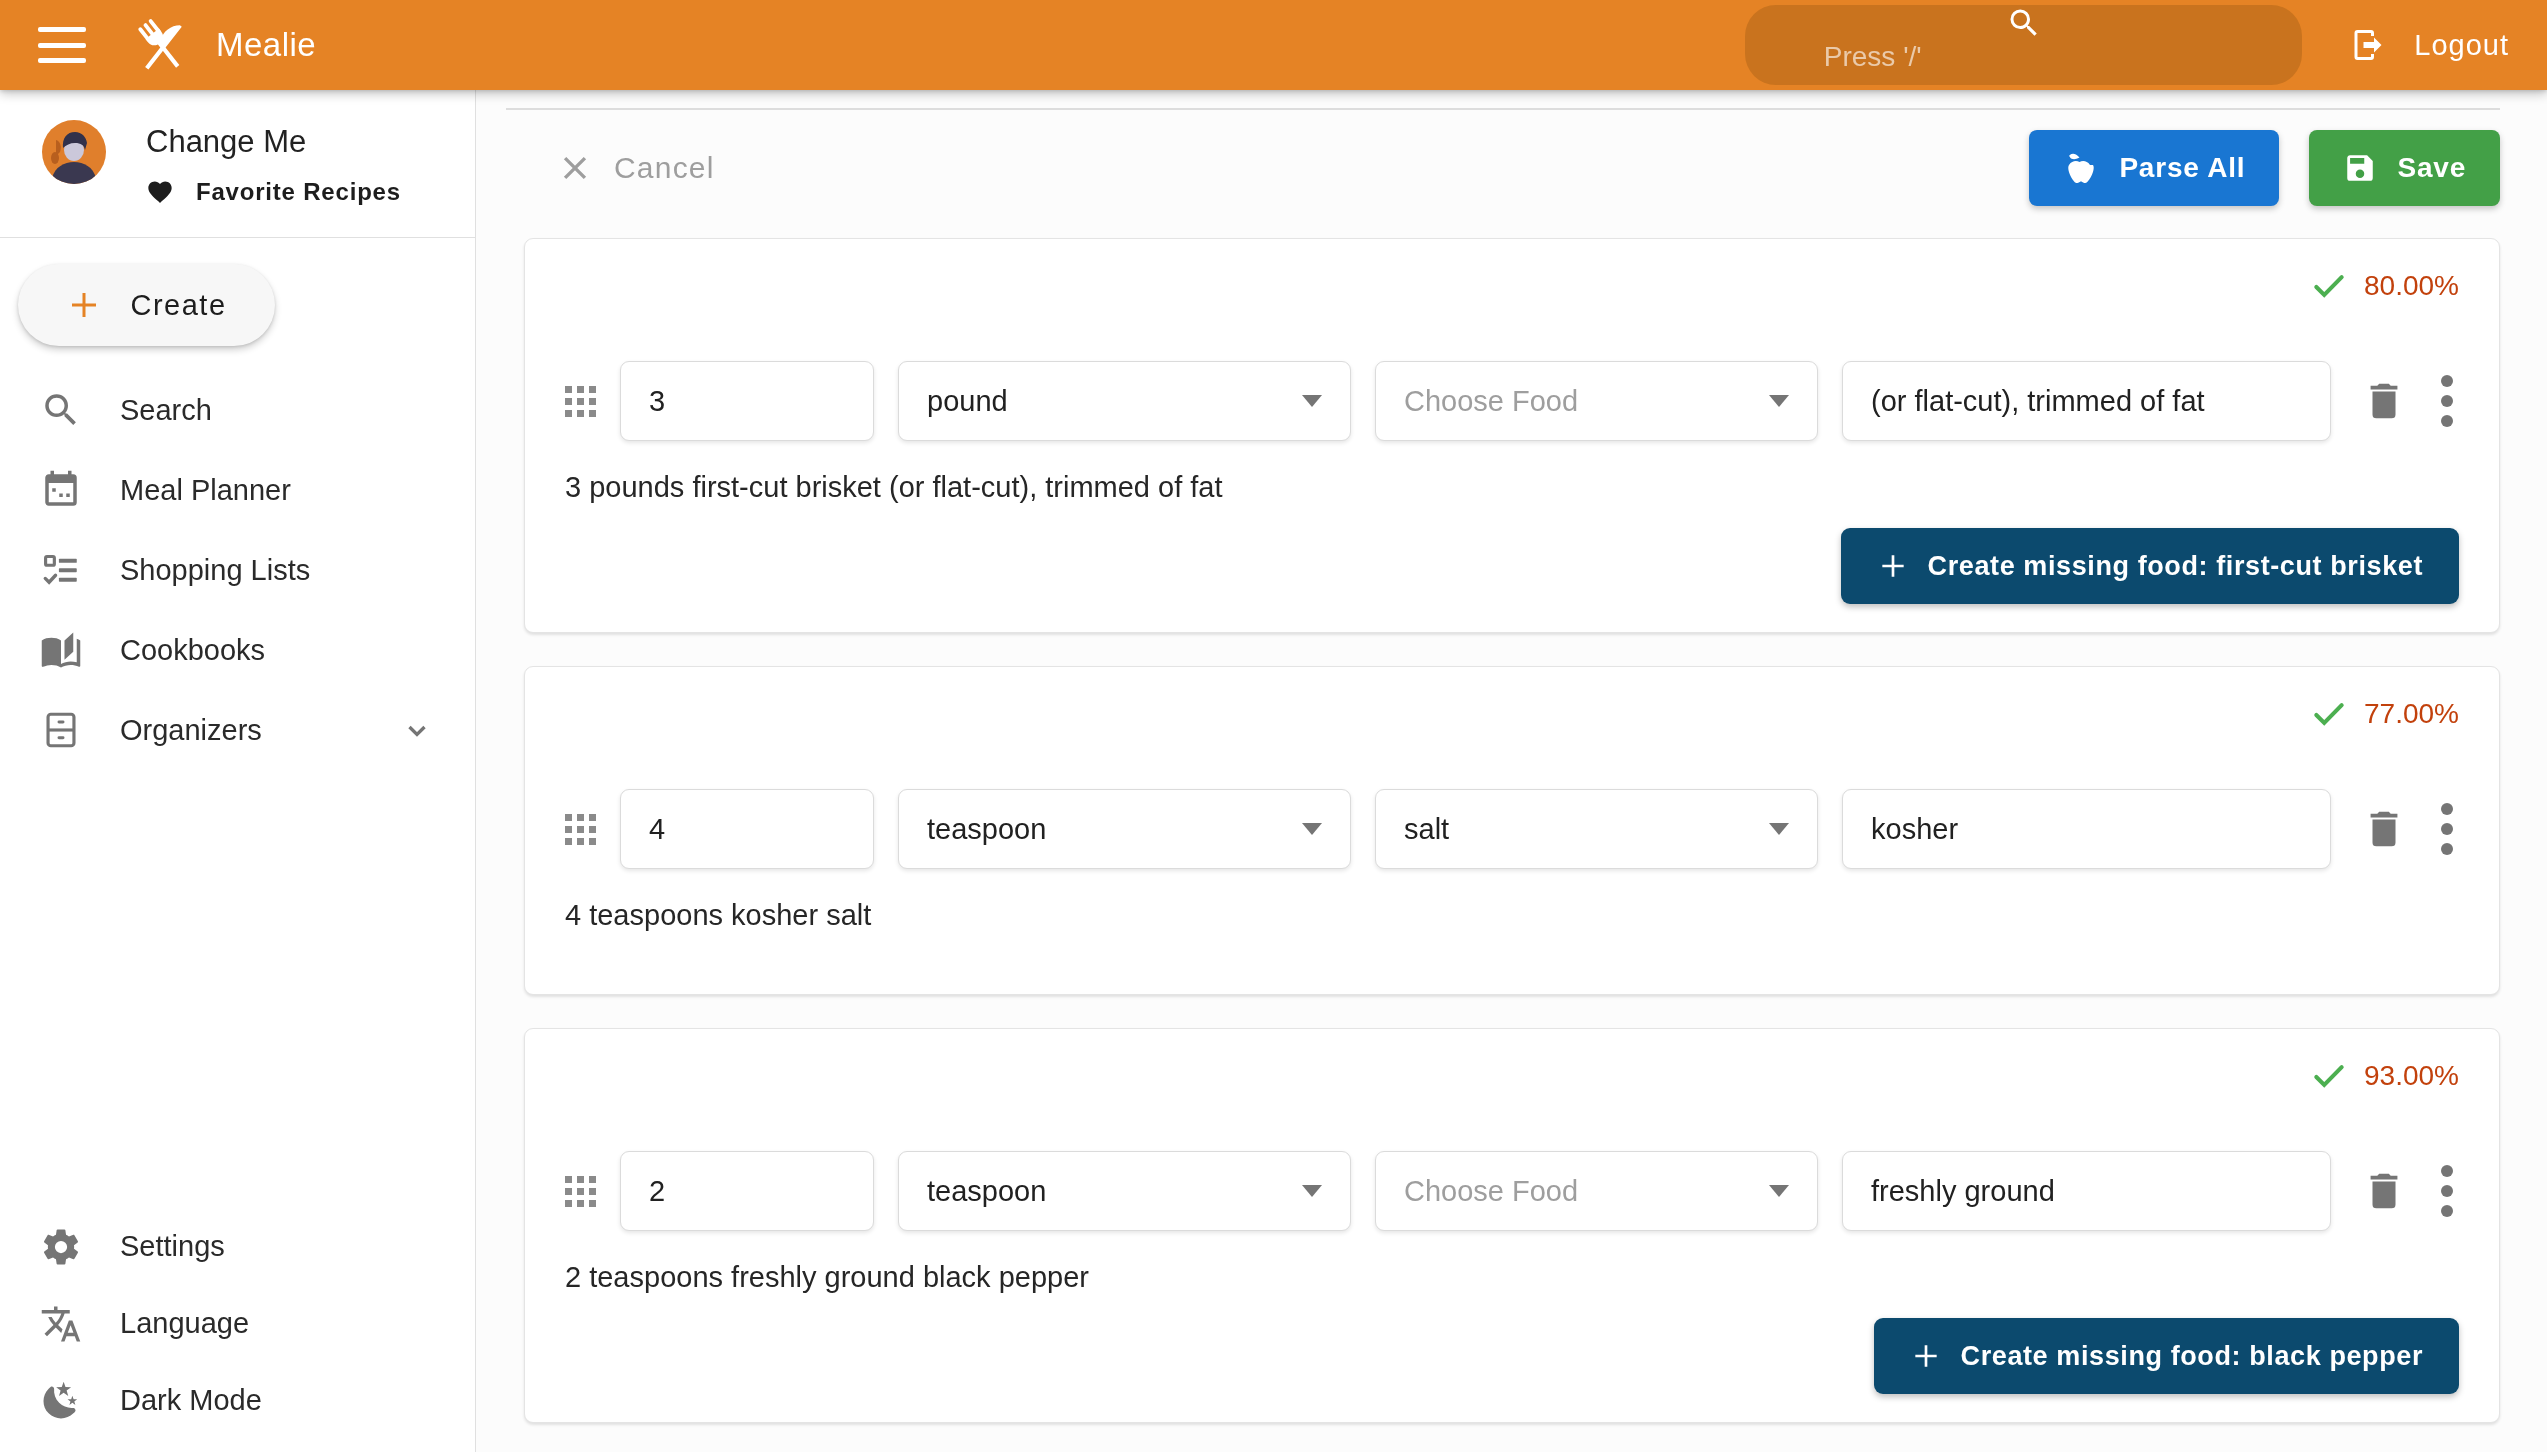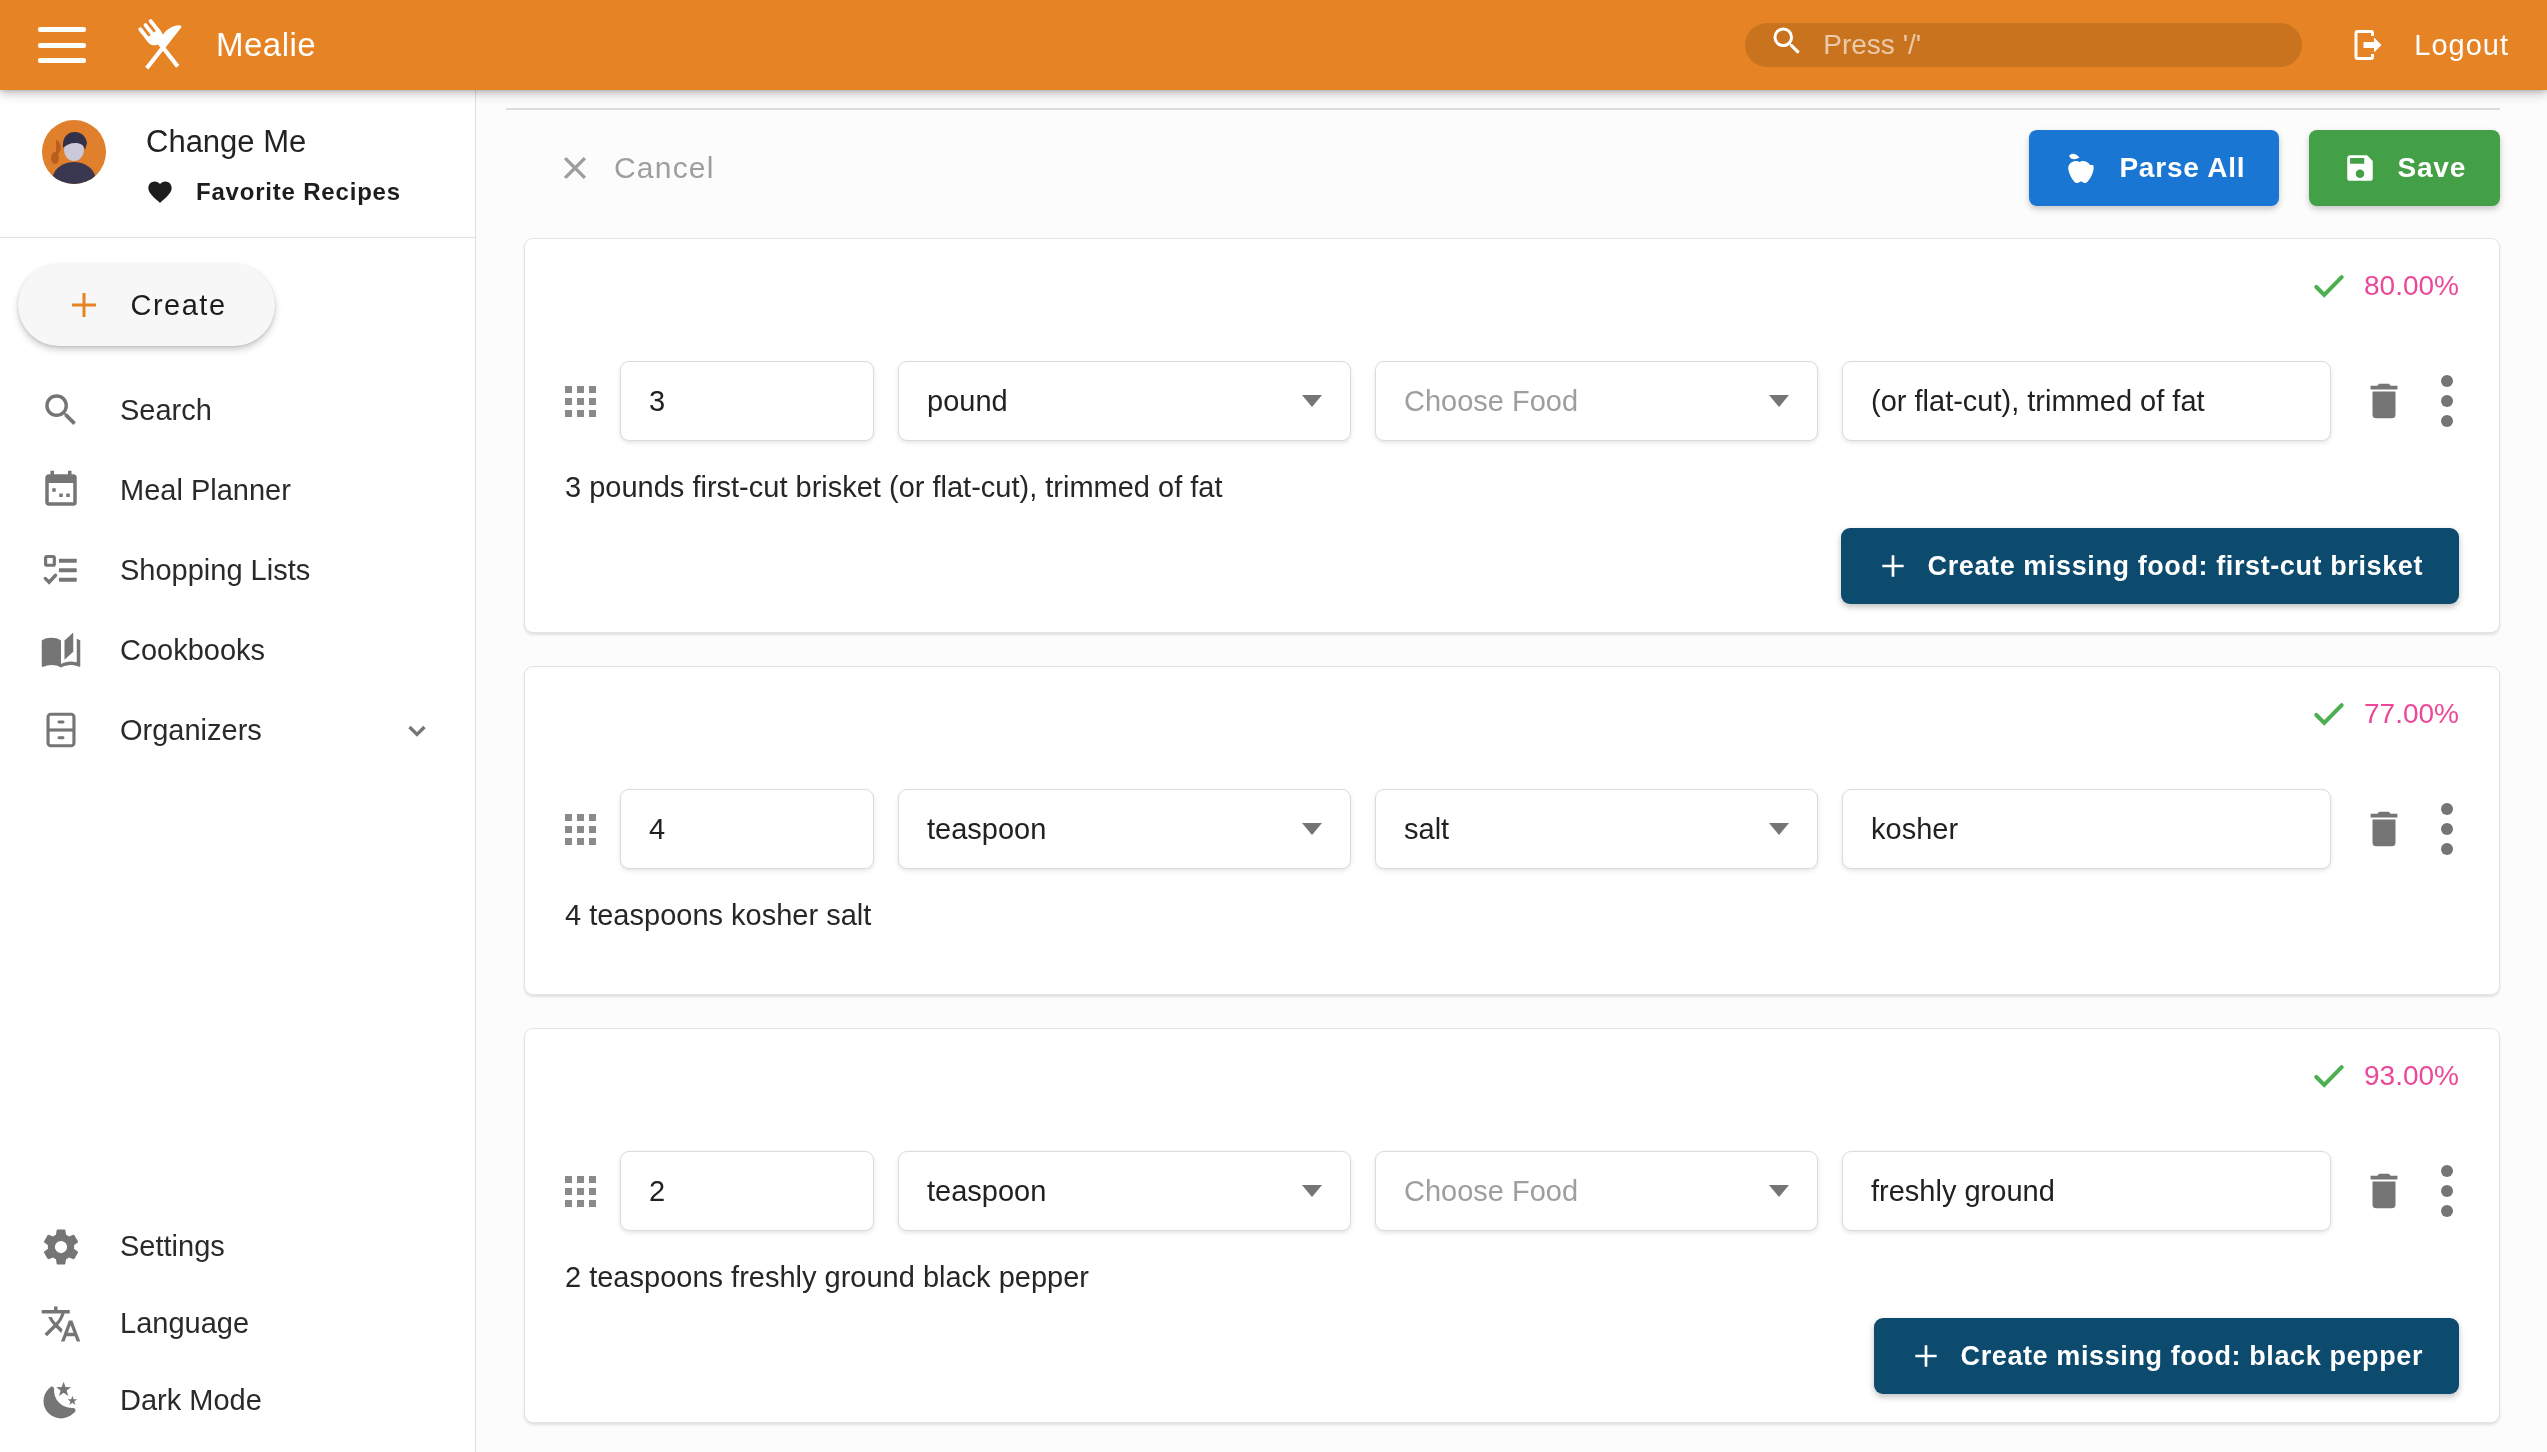--- a/index.html
+++ b/index.html
@@ -15,22 +15,22 @@
     position: absolute; top: 0; left: 0; width: 2547px; height: 90px;
     background: #E58325; display: flex; align-items: center; z-index: 30;
     box-shadow: 0 4px 10px rgba(0,0,0,0.22), 0 1px 4px rgba(0,0,0,0.14);
   }
   .hamburger { width: 48px; height: 36px; margin-left: 38px; display: flex; flex-direction: column; justify-content: space-between; cursor: pointer; }
   .hamburger span { display: block; height: 5px; background: #fff; border-radius: 2px; }
   .logo { margin-left: 44px; }
   .app-title { color: #fff; font-size: 33px; font-weight: 500; margin-left: 24px; letter-spacing: 0.5px; }
   .header-spacer { flex: 1; }
   .search-pill {
-    width: 557px; height: 44px; border-radius: 31px; background: #C9731E;
-    display: flex; padding: 0 24px; cursor: text;
+    width: 557px; height: 80px; border-radius: 31px; background: #C9731E;
+    display: flex; align-items: center; padding: 0 24px; cursor: text; flex-direction: column;
   }
   .search-pill input {
     border: none; outline: none; background: transparent; margin-left: 18px;
     font-size: 28px; color: #fff; width: 418px; font-family: inherit;
   }
   .search-pill input::placeholder { color: rgba(255,255,255,0.62); }
   .logout-btn {
     display: flex; align-items: center; gap: 28px; margin: 0 38px 0 48px;
     color: #fff; font-size: 29px; font-weight: 500; letter-spacing: 1px; cursor: pointer;
   }
@@ -81,21 +81,21 @@
   .parse-all-btn { background: #1976D2; }
   .save-btn { background: #43A047; margin-left: 30px; }
 
   .cards { margin-top: 30px; }
   .card {
     background: #fff; border: 1px solid #E4E4E4; border-radius: 9px;
     box-shadow: 0 2px 3px rgba(0,0,0,0.11);
     padding: 28px 40px; margin-bottom: 33px;
   }
   .conf-row { display: flex; align-items: center; justify-content: flex-end; gap: 16px; }
-  .conf-value { font-size: 28px; color: #ec4899; }
+  .conf-value { font-size: 28px; color: #c2410c; }
   .input-row { display: flex; align-items: center; margin-top: 56px; }
   .drag-handle { display: grid; grid-template-columns: repeat(3, 7px); gap: 5px; margin-right: 24px; cursor: grab; }
   .drag-handle i { width: 7px; height: 7px; background: #8a8a8a; }
   .field {
     height: 80px; background: #fff; border: 1px solid #DBDBDB; border-radius: 9px;
     box-shadow: 0 2px 4px rgba(0,0,0,0.10);
     display: flex; align-items: center; padding: 0 28px;
     font-size: 29px; color: #212121; font-family: inherit;
   }
   input.field { outline: none; }

